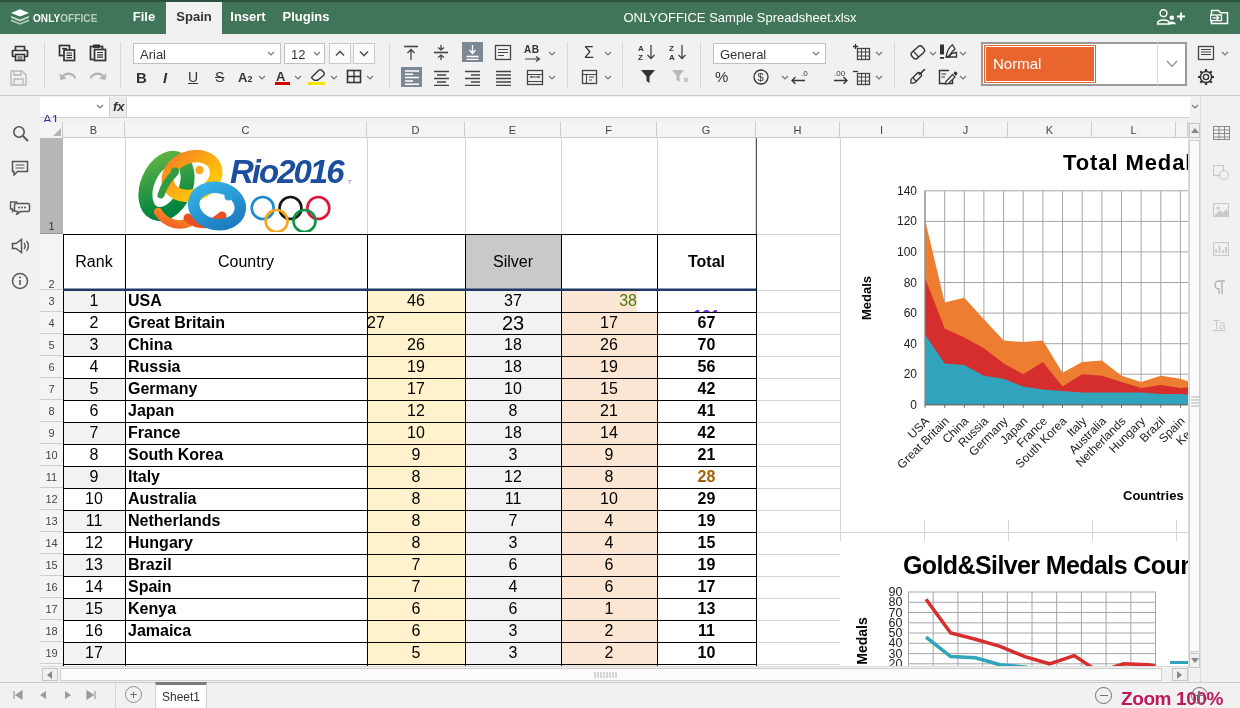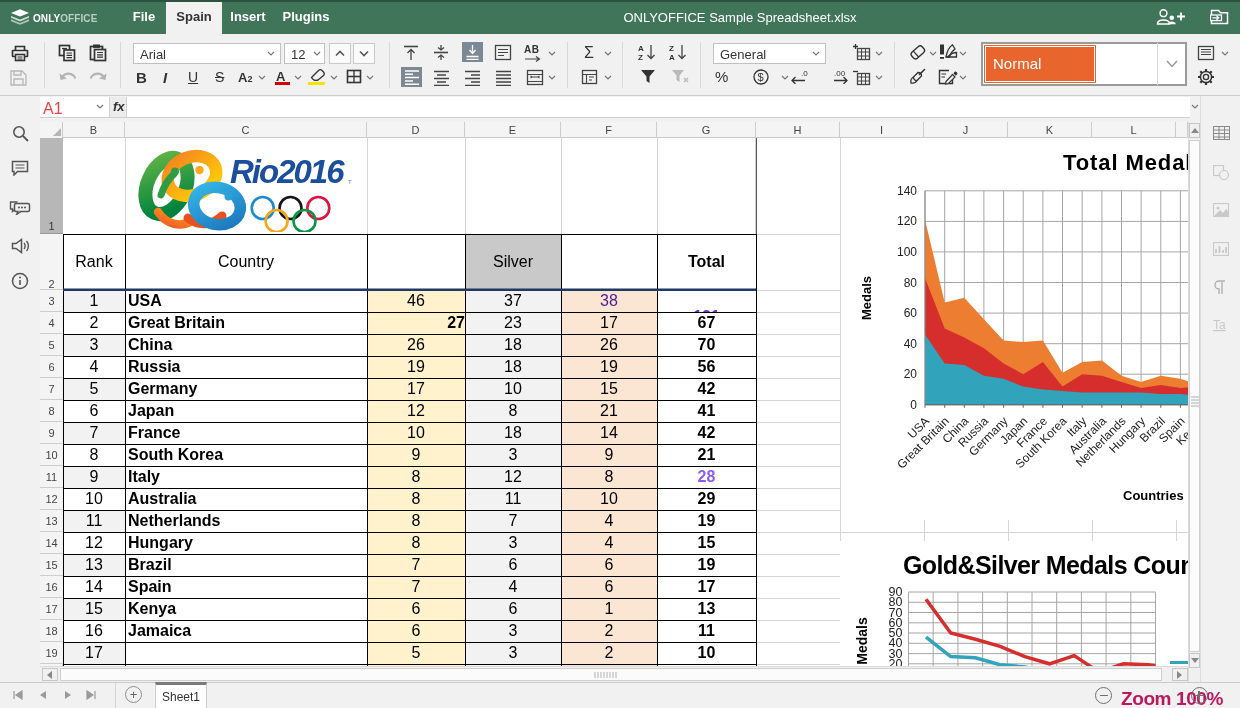--- a/index.html
+++ b/index.html
@@ -276,21 +276,21 @@
       <g fill="none" stroke="#333" stroke-width="1.5">
         <circle cx="9" cy="9" r="5.6"></circle>
       </g>
 <g stroke="#333" stroke-width="2.2">
 <path d="M9 1 V3.6 M9 14.4 V17 M1 9 H3.6 M14.4 9 H17 M3.3 3.3 L5.2 5.2 M12.8 12.8 L14.7 14.7 M3.3 14.7 L5.2 12.8 M12.8 5.2 L14.7 3.3"></path>
       </g>
 <circle cx="9" cy="9" r="2.6" fill="#f1f1f1" stroke="#333" stroke-width="1.4"></circle>
     </svg>
 <div class="abs" style="left:0;top:96px;width:1240px;height:26px;background:#f1f1f1"></div>
 <div class="abs" style="left:40px;top:97px;width:1150px;height:21px;background:#fff;border-bottom:1px solid #d0d0d0"></div>
-<div class="abs" style="left:43px;top:100px;font-size:16px;color:#ef4444">A1</div>
+<div class="abs" style="left:43px;top:112px;font-size:13px;color:#4c1d95">A1</div>
 <svg class="abs" style="left:96px;top:104px" width="8" height="5" viewBox="0 0 8 5">
       <path d="M1 1 L4 4 L7 1" fill="none" stroke="#777" stroke-width="1.2"></path>
     </svg>
 <div class="abs" style="left:109px;top:97px;width:1px;height:21px;background:#d0d0d0"></div>
 <div class="abs" style="left:110px;top:97px;width:16px;height:20px;background:#ececec"></div>
 <div class="abs" style="left:113px;top:99px;font-size:13px;font-style:italic;font-weight:bold;color:#333">fx</div>
 <div class="abs" style="left:126px;top:97px;width:1px;height:21px;background:#d0d0d0"></div>
 <svg class="abs" style="left:1191px;top:104px" width="8" height="5" viewBox="0 0 8 5">
       <path d="M1 1 L4 4 L7 1" fill="none" stroke="#777" stroke-width="1.2"></path>
     </svg>
@@ -390,26 +390,26 @@
       <line x1="0" y1="526.5" x2="1125" y2="526.5" stroke="#d5d5d5" stroke-width="1"></line>
     </svg>
 <div class="abs" style="left:63px;top:234px;width:62px;height:56px;background:#fff;color:#000;font-size:16px;font-weight:normal;text-align:center;line-height:56px;white-space:nowrap;overflow:hidden">Rank</div>
 <div class="abs" style="left:125px;top:234px;width:242px;height:56px;background:#fff;color:#000;font-size:16px;font-weight:normal;text-align:center;line-height:56px;white-space:nowrap;overflow:hidden">Country</div>
 <div class="abs" style="left:465px;top:234px;width:96px;height:56px;background:#c9c9c9;color:#000;font-size:16px;font-weight:normal;text-align:center;line-height:56px;white-space:nowrap;overflow:hidden">Silver</div>
 <div class="abs" style="left:657px;top:234px;width:99px;height:56px;background:#fff;color:#000;font-size:16px;font-weight:bold;text-align:center;line-height:56px;white-space:nowrap;overflow:hidden">Total</div>
 <div class="abs" style="left:63px;top:290px;width:62px;height:22px;background:#f2f2f2;color:#000;font-size:16px;font-weight:normal;text-align:center;line-height:22px;white-space:nowrap;overflow:hidden">1</div>
 <div class="abs" style="left:125px;top:290px;width:242px;height:22px;background:#fff;padding-left:3px;color:#000;font-size:16px;font-weight:bold;text-align:left;line-height:22px;white-space:nowrap;overflow:hidden">USA</div>
 <div class="abs" style="left:367px;top:290px;width:98px;height:22px;background:#fff2cc;color:#000;font-size:16px;font-weight:normal;text-align:center;line-height:22px;white-space:nowrap;overflow:hidden">46</div>
 <div class="abs" style="left:465px;top:290px;width:96px;height:22px;background:#f2f2f2;color:#000;font-size:16px;font-weight:normal;text-align:center;line-height:22px;white-space:nowrap;overflow:hidden">37</div>
-<div class="abs" style="left:561px;top:290px;width:96px;height:22px;background:#fbe5d3;color:#4c1d95;font-size:16px;font-weight:normal;text-align:center;line-height:22px;white-space:nowrap;overflow:hidden">38</div>
+<div class="abs" style="left:561px;top:290px;width:76px;height:22px;background:#fbe5d3;color:#4d7c0f;font-size:16px;font-weight:normal;text-align:right;line-height:22px;white-space:nowrap;overflow:hidden">38</div>
 <div class="abs" style="left:657px;top:306px;width:99px;height:22px;background:#fff;color:#6d28d9;font-size:16px;font-weight:bold;text-align:center;line-height:22px;white-space:nowrap;overflow:hidden">121</div>
 <div class="abs" style="left:63px;top:312px;width:62px;height:22px;background:#fff;color:#000;font-size:16px;font-weight:normal;text-align:center;line-height:22px;white-space:nowrap;overflow:hidden">2</div>
 <div class="abs" style="left:125px;top:312px;width:242px;height:22px;background:#fff;padding-left:3px;color:#000;font-size:16px;font-weight:bold;text-align:left;line-height:22px;white-space:nowrap;overflow:hidden">Great Britain</div>
-<div class="abs" style="left:367px;top:312px;width:98px;height:22px;background:#fff2cc;color:#000;font-size:16px;font-weight:bold;text-align:right;line-height:22px;white-space:nowrap;overflow:hidden">27</div>
-<div class="abs" style="left:465px;top:312px;width:96px;height:22px;background:#f2f2f2;color:#000;font-size:16px;font-weight:normal;text-align:center;line-height:22px;white-space:nowrap;overflow:hidden">23</div>
+<div class="abs" style="left:367px;top:312px;width:98px;height:22px;background:#fff2cc;color:#000;font-size:16px;font-weight:normal;text-align:left;line-height:22px;white-space:nowrap;overflow:hidden">27</div>
+<div class="abs" style="left:465px;top:312px;width:96px;height:22px;background:#f2f2f2;color:#000;font-size:20px;font-weight:normal;text-align:center;line-height:22px;white-space:nowrap;overflow:hidden">23</div>
 <div class="abs" style="left:561px;top:312px;width:96px;height:22px;background:#fbe5d3;color:#000;font-size:16px;font-weight:normal;text-align:center;line-height:22px;white-space:nowrap;overflow:hidden">17</div>
 <div class="abs" style="left:657px;top:312px;width:99px;height:22px;background:#fff;color:#000;font-size:16px;font-weight:bold;text-align:center;line-height:22px;white-space:nowrap;overflow:hidden">67</div>
 <div class="abs" style="left:63px;top:334px;width:62px;height:22px;background:#f2f2f2;color:#000;font-size:16px;font-weight:normal;text-align:center;line-height:22px;white-space:nowrap;overflow:hidden">3</div>
 <div class="abs" style="left:125px;top:334px;width:242px;height:22px;background:#fff;padding-left:3px;color:#000;font-size:16px;font-weight:bold;text-align:left;line-height:22px;white-space:nowrap;overflow:hidden">China</div>
 <div class="abs" style="left:367px;top:334px;width:98px;height:22px;background:#fff2cc;color:#000;font-size:16px;font-weight:normal;text-align:center;line-height:22px;white-space:nowrap;overflow:hidden">26</div>
 <div class="abs" style="left:465px;top:334px;width:96px;height:22px;background:#f2f2f2;color:#000;font-size:16px;font-weight:normal;text-align:center;line-height:22px;white-space:nowrap;overflow:hidden">18</div>
 <div class="abs" style="left:561px;top:334px;width:96px;height:22px;background:#fbe5d3;color:#000;font-size:16px;font-weight:normal;text-align:center;line-height:22px;white-space:nowrap;overflow:hidden">26</div>
 <div class="abs" style="left:657px;top:334px;width:99px;height:22px;background:#fff;color:#000;font-size:16px;font-weight:bold;text-align:center;line-height:22px;white-space:nowrap;overflow:hidden">70</div>
 <div class="abs" style="left:63px;top:356px;width:62px;height:22px;background:#fff;color:#000;font-size:16px;font-weight:normal;text-align:center;line-height:22px;white-space:nowrap;overflow:hidden">4</div>
 <div class="abs" style="left:125px;top:356px;width:242px;height:22px;background:#fff;padding-left:3px;color:#000;font-size:16px;font-weight:bold;text-align:left;line-height:22px;white-space:nowrap;overflow:hidden">Russia</div>
@@ -439,21 +439,21 @@
 <div class="abs" style="left:125px;top:444px;width:242px;height:22px;background:#fff;padding-left:3px;color:#000;font-size:16px;font-weight:bold;text-align:left;line-height:22px;white-space:nowrap;overflow:hidden">South Korea</div>
 <div class="abs" style="left:367px;top:444px;width:98px;height:22px;background:#fff2cc;color:#000;font-size:16px;font-weight:normal;text-align:center;line-height:22px;white-space:nowrap;overflow:hidden">9</div>
 <div class="abs" style="left:465px;top:444px;width:96px;height:22px;background:#f2f2f2;color:#000;font-size:16px;font-weight:normal;text-align:center;line-height:22px;white-space:nowrap;overflow:hidden">3</div>
 <div class="abs" style="left:561px;top:444px;width:96px;height:22px;background:#fbe5d3;color:#000;font-size:16px;font-weight:normal;text-align:center;line-height:22px;white-space:nowrap;overflow:hidden">9</div>
 <div class="abs" style="left:657px;top:444px;width:99px;height:22px;background:#fff;color:#000;font-size:16px;font-weight:bold;text-align:center;line-height:22px;white-space:nowrap;overflow:hidden">21</div>
 <div class="abs" style="left:63px;top:466px;width:62px;height:22px;background:#f2f2f2;color:#000;font-size:16px;font-weight:normal;text-align:center;line-height:22px;white-space:nowrap;overflow:hidden">9</div>
 <div class="abs" style="left:125px;top:466px;width:242px;height:22px;background:#fff;padding-left:3px;color:#000;font-size:16px;font-weight:bold;text-align:left;line-height:22px;white-space:nowrap;overflow:hidden">Italy</div>
 <div class="abs" style="left:367px;top:466px;width:98px;height:22px;background:#fff2cc;color:#000;font-size:16px;font-weight:normal;text-align:center;line-height:22px;white-space:nowrap;overflow:hidden">8</div>
 <div class="abs" style="left:465px;top:466px;width:96px;height:22px;background:#f2f2f2;color:#000;font-size:16px;font-weight:normal;text-align:center;line-height:22px;white-space:nowrap;overflow:hidden">12</div>
 <div class="abs" style="left:561px;top:466px;width:96px;height:22px;background:#fbe5d3;color:#000;font-size:16px;font-weight:normal;text-align:center;line-height:22px;white-space:nowrap;overflow:hidden">8</div>
-<div class="abs" style="left:657px;top:466px;width:99px;height:22px;background:#fff;color:#8b5cf6;font-size:16px;font-weight:bold;text-align:center;line-height:22px;white-space:nowrap;overflow:hidden">28</div>
+<div class="abs" style="left:657px;top:466px;width:99px;height:22px;background:#fff;color:#a16207;font-size:16px;font-weight:bold;text-align:center;line-height:22px;white-space:nowrap;overflow:hidden">28</div>
 <div class="abs" style="left:63px;top:488px;width:62px;height:22px;background:#fff;color:#000;font-size:16px;font-weight:normal;text-align:center;line-height:22px;white-space:nowrap;overflow:hidden">10</div>
 <div class="abs" style="left:125px;top:488px;width:242px;height:22px;background:#fff;padding-left:3px;color:#000;font-size:16px;font-weight:bold;text-align:left;line-height:22px;white-space:nowrap;overflow:hidden">Australia</div>
 <div class="abs" style="left:367px;top:488px;width:98px;height:22px;background:#fff2cc;color:#000;font-size:16px;font-weight:normal;text-align:center;line-height:22px;white-space:nowrap;overflow:hidden">8</div>
 <div class="abs" style="left:465px;top:488px;width:96px;height:22px;background:#f2f2f2;color:#000;font-size:16px;font-weight:normal;text-align:center;line-height:22px;white-space:nowrap;overflow:hidden">11</div>
 <div class="abs" style="left:561px;top:488px;width:96px;height:22px;background:#fbe5d3;color:#000;font-size:16px;font-weight:normal;text-align:center;line-height:22px;white-space:nowrap;overflow:hidden">10</div>
 <div class="abs" style="left:657px;top:488px;width:99px;height:22px;background:#fff;color:#000;font-size:16px;font-weight:bold;text-align:center;line-height:22px;white-space:nowrap;overflow:hidden">29</div>
 <div class="abs" style="left:63px;top:510px;width:62px;height:22px;background:#f2f2f2;color:#000;font-size:16px;font-weight:normal;text-align:center;line-height:22px;white-space:nowrap;overflow:hidden">11</div>
 <div class="abs" style="left:125px;top:510px;width:242px;height:22px;background:#fff;padding-left:3px;color:#000;font-size:16px;font-weight:bold;text-align:left;line-height:22px;white-space:nowrap;overflow:hidden">Netherlands</div>
 <div class="abs" style="left:367px;top:510px;width:98px;height:22px;background:#fff2cc;color:#000;font-size:16px;font-weight:normal;text-align:center;line-height:22px;white-space:nowrap;overflow:hidden">8</div>
 <div class="abs" style="left:465px;top:510px;width:96px;height:22px;background:#f2f2f2;color:#000;font-size:16px;font-weight:normal;text-align:center;line-height:22px;white-space:nowrap;overflow:hidden">7</div>

